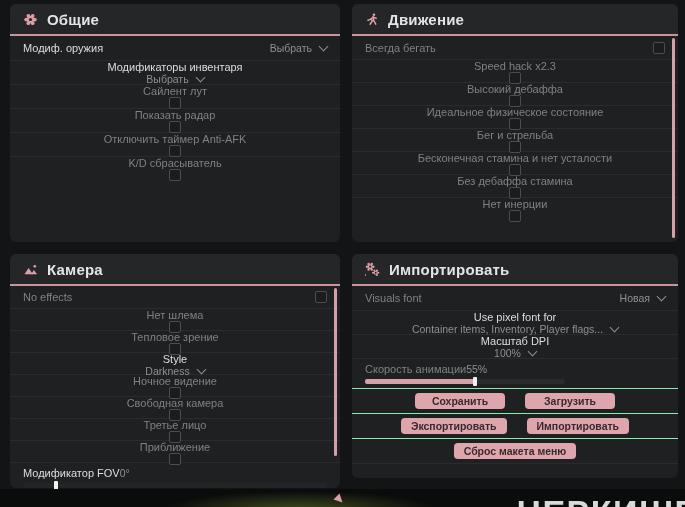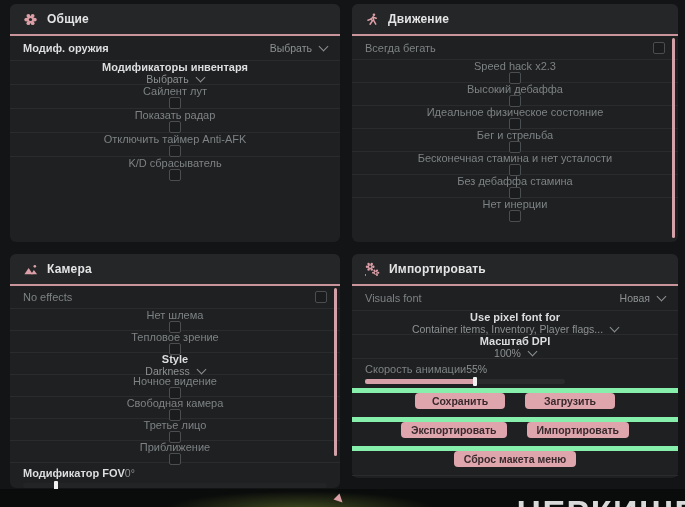--- a/index.html
+++ b/index.html
@@ -19,53 +19,53 @@
   }
   .panel{position:absolute;background:#1e2021;border-radius:6px;}
   .p-general{left:10px;top:4px;width:330px;height:238px;}
   .p-movement{left:352px;top:4px;width:326px;height:238px;}
   .p-camera{left:10px;top:254px;width:330px;height:234px;}
   .p-config{left:352px;top:254px;width:326px;height:224px;}
   .phead{
     height:30px;display:flex;align-items:center;gap:9px;padding:0 13px;
     background:#242627;border-bottom:2px solid #c9949b;border-radius:6px 6px 0 0;
   }
-  .ptitle{color:#e4e4e5;font-size:12px;font-weight:bold;letter-spacing:.2px;}
+  .ptitle{color:#e4e4e5;font-size:15px;font-weight:bold;letter-spacing:.2px;}
   .pbody{position:relative;}
   .row{
     height:24px;display:flex;align-items:center;justify-content:space-between;
     padding:0 13px;box-sizing:border-box;
   }
   .p-movement .row{height:23px;}
   .p-camera .row{height:22px;}
   .row + .row{border-top:1px solid #292b2d;flex-direction:column;}
   .lbl{font-size:11px;color:#7e8284;white-space:nowrap;}
-  .lbl.bright{color:#dcdedf;font-weight:bold;}
+  .lbl.bright{color:#dcdedf;}
   .dd{display:flex;align-items:center;gap:8px;cursor:pointer;}
   .val{font-size:10.5px;color:#8e9193;white-space:nowrap;}
   .chev{
     width:6px;height:6px;border-right:1.5px solid #8e9193;border-bottom:1.5px solid #8e9193;
     transform:rotate(45deg);margin-top:-3px;flex:0 0 auto;
   }
   .cb{
     width:10px;height:10px;border:1px solid #4b4e50;border-radius:2px;
     background:#1a1c1d;flex:0 0 auto;cursor:pointer;
   }
   .slider-row{display:block;height:30px;padding-top:2px;}
   .p-camera .slider-row{height:26px;}
   .sl-top{display:flex;align-items:center;justify-content:flex-start;height:16px;}
   .track{position:relative;height:5px;border-radius:2px;background:#292b2c;margin-top:2px;}
   .track.cfg{width:200px;}
   .track.cam{width:100%;background:#222425;}
   .fill{position:absolute;left:0;top:0;bottom:0;background:#d6a0a8;border-radius:2px;}
   .track.cam .fill{background:transparent;}
   .thumb{position:absolute;top:-2px;width:4px;height:9px;background:#f1f1f1;border-radius:1px;}
   .btn-row{
-    display:flex;justify-content:center;gap:20px;height:24px;
-    border-top:5px solid #86efac;
+    display:flex;justify-content:center;align-items:center;gap:20px;height:24px;
+    border-top:1px solid #86efac;
   }
   .pinkbtn{
     background:#dfa5ad;color:#39292d;border:none;border-radius:4px;
     height:16px;line-height:16px;min-width:90px;padding:0 10px;box-sizing:border-box;
     font-size:10.5px;font-weight:bold;font-family:"Liberation Sans",sans-serif;
     text-align:center;cursor:pointer;
   }
   .bot-sep{border-top:1px solid #292b2d;height:0;}
   .scroll{position:absolute;width:3px;right:3px;background:#d4a1a8;border-radius:2px;}
   .scroll.mv{top:34px;height:200px;}

